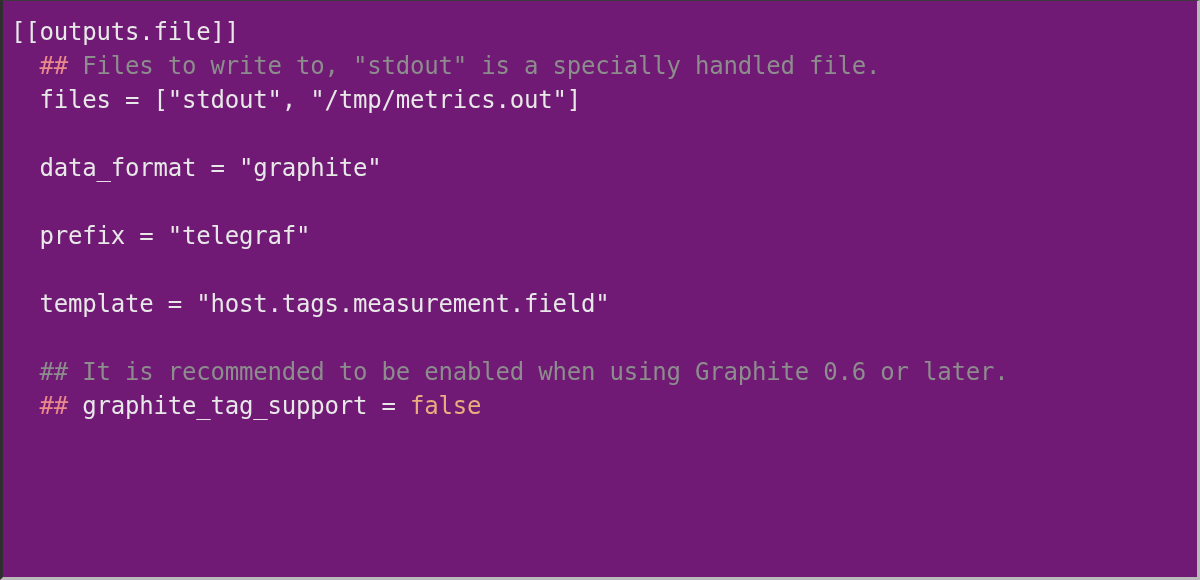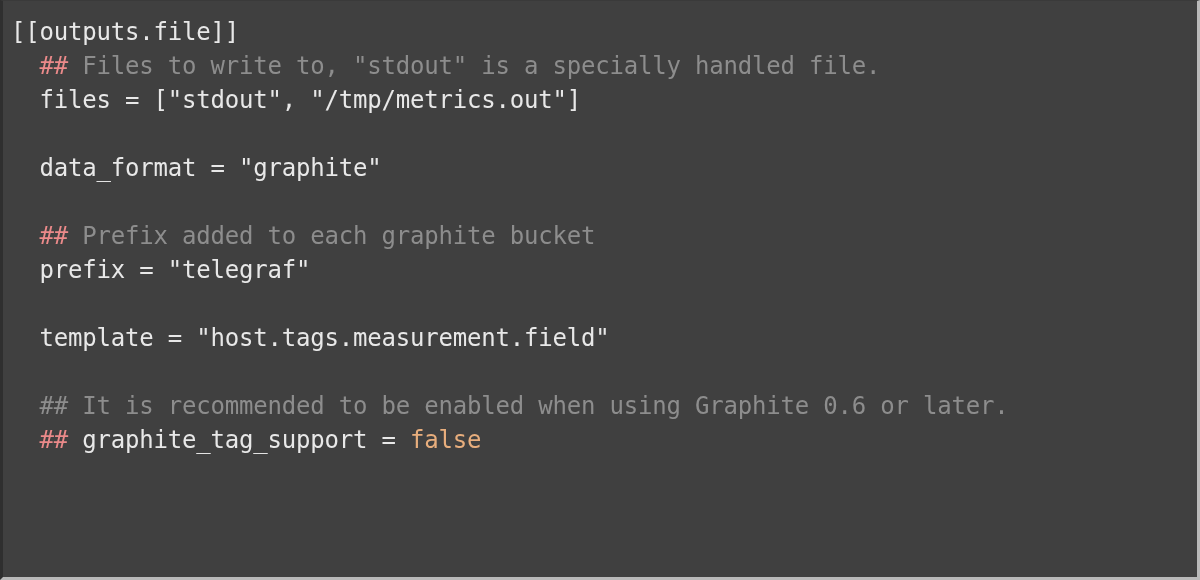--- a/index.html
+++ b/index.html
@@ -12,21 +12,21 @@
     height: 580px;
     overflow: hidden;
     font-family: "DejaVu Sans Mono", "Liberation Mono", monospace;
   }
 
   #code-block {
     position: relative;
     box-sizing: border-box;
     width: 1200px;
     height: 580px;
-    background: #404040;
+    background: #701a75;
     border-left: 3px solid #2f2f2f;
     border-right: 3px solid #b9b9b9;
     border-bottom: 3px solid #b9b9b9;
     border-top: 1px solid #3a3a3a;
     padding: 14px 0 0 0;
     overflow: hidden;
   }
 
   .code-lines {
     display: block;
@@ -61,21 +61,20 @@
 <body>
 
 <div id="code-block">
   <div class="code-lines" id="code-lines">
       <div class="code-line"><span class="tok-plain">[[outputs.file]]</span></div>
       <div class="code-line">  <span class="tok-hash">##</span><span class="tok-comment"> Files to write to, "stdout" is a specially handled file.</span></div>
       <div class="code-line">  <span class="tok-key">files</span><span class="tok-plain"> = </span><span class="tok-string">["stdout", "/tmp/metrics.out"]</span></div>
       <div class="code-line blank"> </div>
       <div class="code-line">  <span class="tok-key">data_format</span><span class="tok-plain"> = </span><span class="tok-string">"graphite"</span></div>
       <div class="code-line blank"> </div>
-      <div class="code-line">  <span class="tok-hash">##</span><span class="tok-comment"> Prefix added to each graphite bucket</span></div>
       <div class="code-line">  <span class="tok-key">prefix</span><span class="tok-plain"> = </span><span class="tok-string">"telegraf"</span></div>
       <div class="code-line blank"> </div>
       <div class="code-line">  <span class="tok-key">template</span><span class="tok-plain"> = </span><span class="tok-string">"host.tags.measurement.field"</span></div>
       <div class="code-line blank"> </div>
       <div class="code-line">  <span class="tok-hash-dim">##</span><span class="tok-comment"> It is recommended to be enabled when using Graphite 0.6 or later.</span></div>
       <div class="code-line">  <span class="tok-hash">##</span> <span class="tok-key">graphite_tag_support</span><span class="tok-plain"> = </span><span class="tok-const">false</span></div>
     </div>
 </div>
 
 </body></html>

